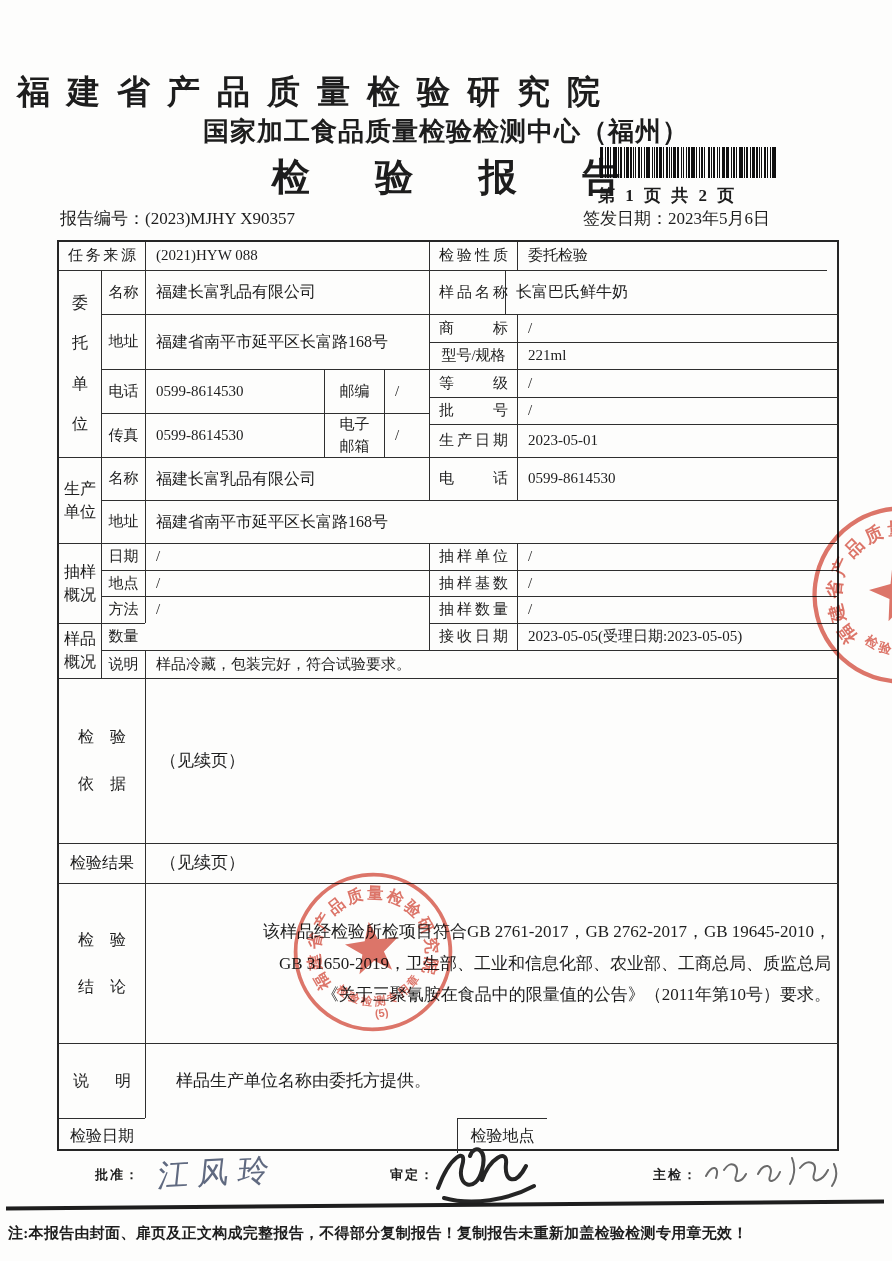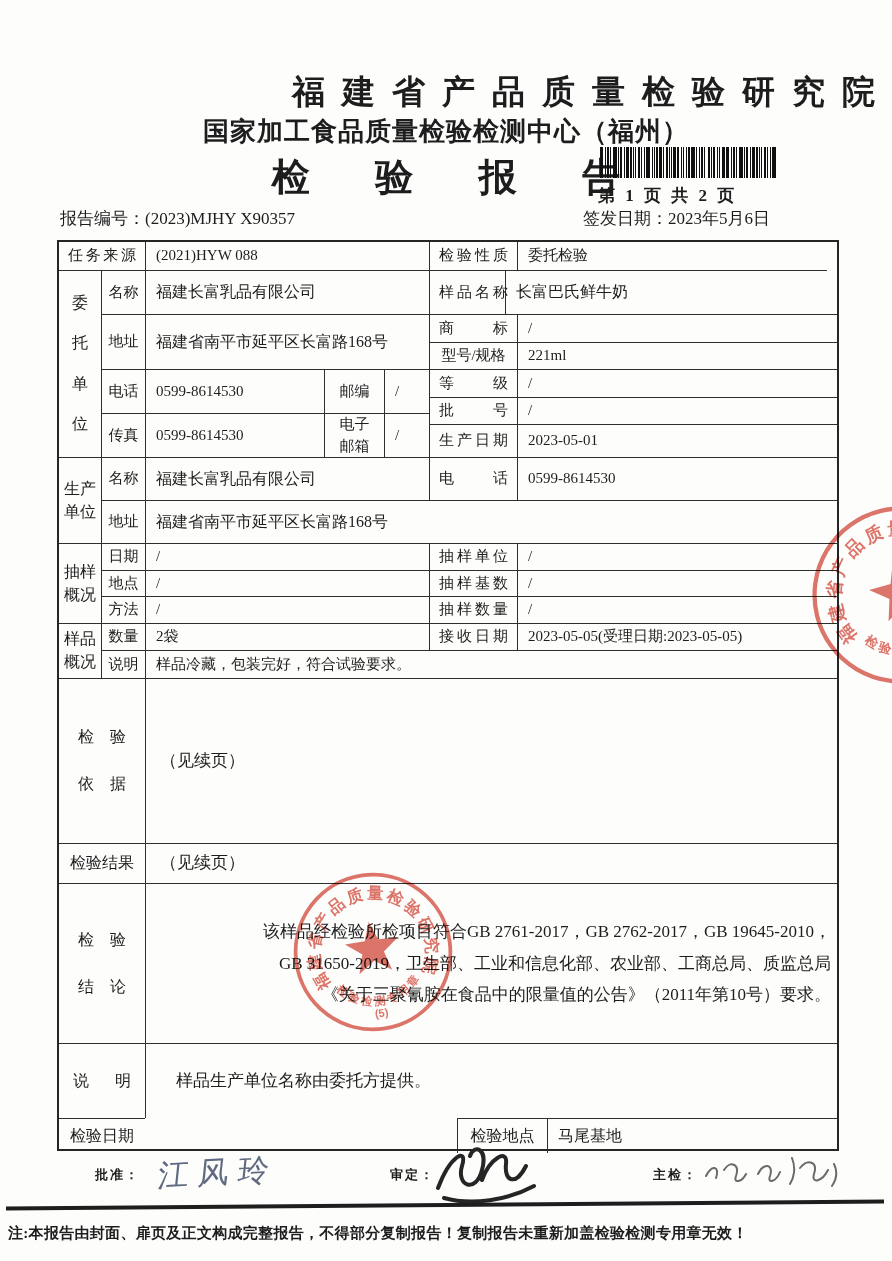--- a/index.html
+++ b/index.html
@@ -1,19 +1,19 @@
 <!DOCTYPE html>
 <html><head>
 <meta charset="utf-8">
 <style>
   html,body{margin:0;padding:0;background:#e8e8e8;}
   .page{position:relative;width:892px;height:1261px;background:#fdfdfc;overflow:hidden;
         font-family:"Liberation Serif","DejaVu Serif",serif;color:#1d1d1d;margin:0 auto;}
   
-  .t1{position:absolute;left:0;right:0;top:70px;text-align:right;font-size:33px;font-weight:bold;
+  .t1{position:absolute;left:0;right:0;top:70px;text-align:left;font-size:33px;font-weight:bold;
       letter-spacing:17px;padding-left:17px;white-space:nowrap;}
   .t2{position:absolute;left:0;right:0;top:114px;text-align:center;font-size:26px;font-weight:bold;letter-spacing:1px;}
   .t3{position:absolute;left:0;right:0;top:152px;text-align:center;font-size:38px;font-weight:bold;
       letter-spacing:28px;padding-left:28px;}
   .barcode{position:absolute;left:600px;top:147px;width:178px;height:31px;}
   .pginfo{position:absolute;left:598px;top:184px;font-size:17px;letter-spacing:3px;font-weight:bold;}
   .repno{position:absolute;left:60px;top:207px;font-size:17px;}
   .issue{position:absolute;left:583px;top:207px;font-size:17px;}
   
   .tbl{position:absolute;left:57px;top:240px;width:782px;height:911px;border:2px solid #262626;box-sizing:border-box;}
@@ -128,21 +128,20 @@
     <div class="c lab sp" style="left:370px;top:328px;width:88px;height:26px">抽样基数</div>
     <div class="c val" style="left:458px;top:328px;width:322px;height:26px">/</div>
     <div class="c lab sp" style="left:370px;top:354px;width:88px;height:27px">抽样数量</div>
     <div class="c val" style="left:458px;top:354px;width:322px;height:27px">/</div>
 
     <div class="c ml g2 e0l fs16" style="left:0;top:381px;width:42px;height:55px;padding:2px 2px">
       <div class="ln">样品</div>
       <div class="ln">概况</div>
     </div>
     <div class="c lab" style="left:42px;top:381px;width:44px;height:27px">数量</div>
-    <div class="c val" style="left:86px;top:381px;width:284px;height:27px">2袋</div>
     <div class="c lab sp" style="left:370px;top:381px;width:88px;height:27px">接收日期</div>
     <div class="c val" style="left:458px;top:381px;width:322px;height:27px">2023-05-05(受理日期:2023-05-05)</div>
     <div class="c lab" style="left:42px;top:408px;width:44px;height:28px">说明</div>
     <div class="c val" style="left:86px;top:408px;width:694px;height:28px">样品冷藏，包装完好，符合试验要求。</div>
 
     <div class="c ml g26 e0l fs16" style="left:0;top:436px;width:86px;height:165px">
       <div class="lnsp">检验</div>
       <div class="lnsp">依据</div>
     </div>
     <div class="c val fs17" style="left:86px;top:436px;width:694px;height:165px;padding-left:14px">（见续页）</div>
@@ -158,21 +157,20 @@
       <div>该样品经检验所检项目符合GB 2761-2017，GB 2762-2017，GB 19645-2010，</div>
       <div>GB 31650-2019，卫生部、工业和信息化部、农业部、工商总局、质监总局</div>
       <div>《关于三聚氰胺在食品中的限量值的公告》（2011年第10号）要求。</div>
     </div>
 
     <div class="c lab sp e0l fs16" style="left:0;top:801px;width:86px;height:75px;padding-left:14px;padding-right:14px">说明</div>
     <div class="c val fs17" style="left:86px;top:801px;width:694px;height:75px;padding-left:30px">样品生产单位名称由委托方提供。</div>
 
     <div class="c lab e0l fs16" style="left:0;top:876px;width:86px;height:35px">检验日期</div>
     <div class="c lab fs16" style="left:398px;top:876px;width:90px;height:35px">检验地点</div>
-    <div class="c val fs16" style="left:488px;top:876px;width:292px;height:35px">马尾基地</div>
   </div>
 
   <svg class="stamp" style="left:288px;top:867px;width:170px;height:170px;transform:rotate(-8deg)" viewBox="0 0 200 200">
       <circle cx="100" cy="100" r="91" fill="none" stroke="#d85b4d" stroke-width="4.5"></circle>
       <polygon points="100.0,64.0 107.9,86.1 131.4,86.8 112.8,101.2 119.4,123.7 100.0,110.5 80.6,123.7 87.2,101.2 68.6,86.8 92.1,86.1" fill="#d85b4d"></polygon>
       <text fill="#d85b4d" font-size="19" font-weight="bold" text-anchor="middle" dominant-baseline="central" transform="translate(35.1 126.2) rotate(248.0)">福</text>
       <text fill="#d85b4d" font-size="19" font-weight="bold" text-anchor="middle" dominant-baseline="central" transform="translate(30.0 102.0) rotate(268.4)">建</text>
       <text fill="#d85b4d" font-size="19" font-weight="bold" text-anchor="middle" dominant-baseline="central" transform="translate(33.7 77.5) rotate(288.7)">省</text>
       <text fill="#d85b4d" font-size="19" font-weight="bold" text-anchor="middle" dominant-baseline="central" transform="translate(45.7 55.9) rotate(309.1)">产</text>
       <text fill="#d85b4d" font-size="19" font-weight="bold" text-anchor="middle" dominant-baseline="central" transform="translate(64.4 39.7) rotate(329.5)">品</text>

